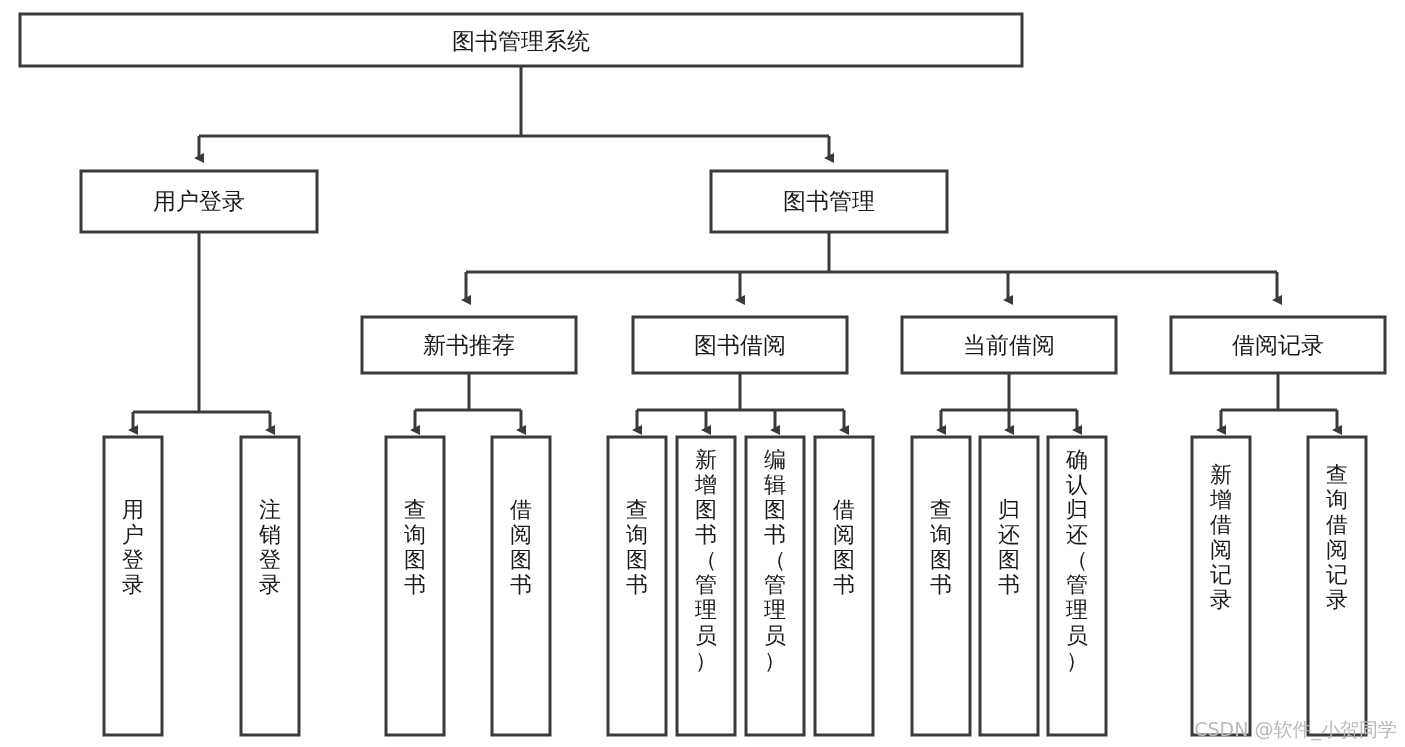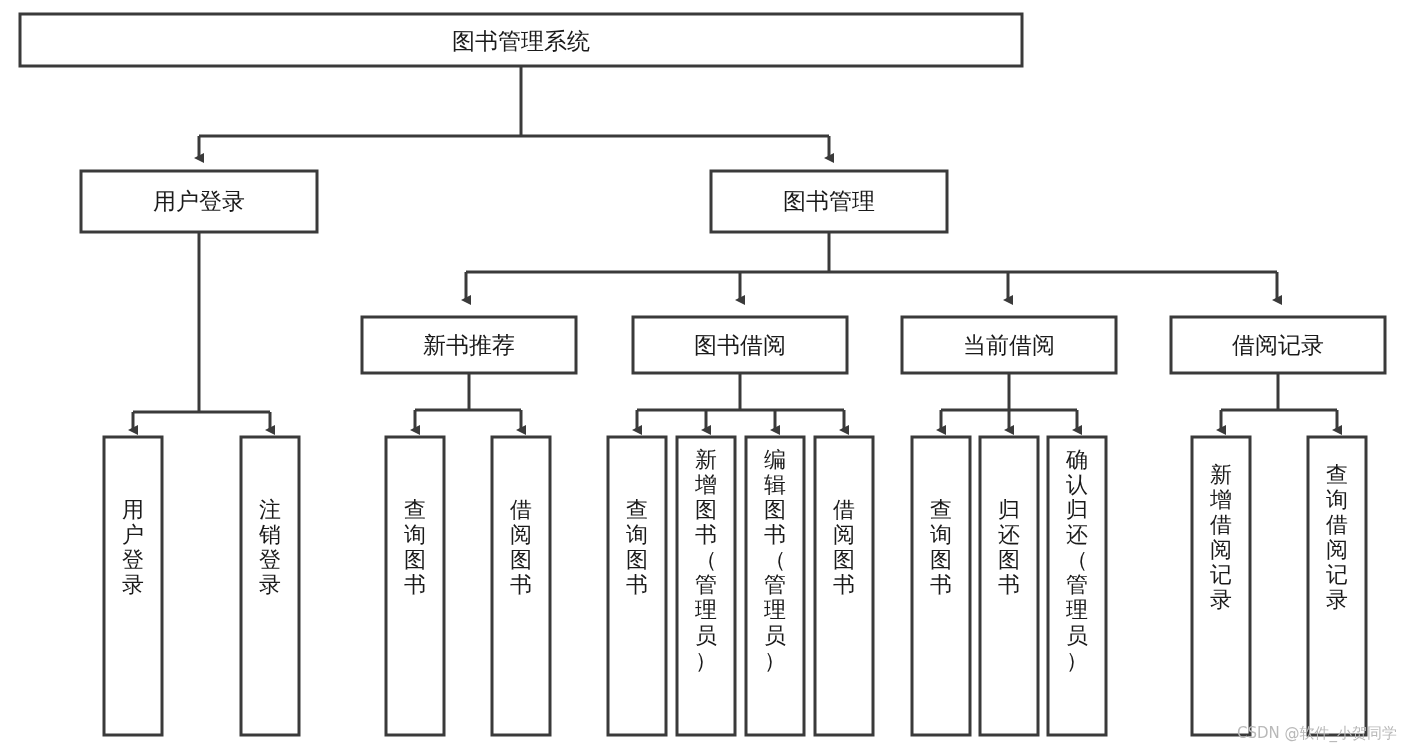--- a/index.html
+++ b/index.html
@@ -59,21 +59,21 @@
     text-align: center;
     white-space: pre-line;
     pointer-events: none;
     letter-spacing: 0;
   }
   .watermark {
     position: absolute;
     right: 8px;
     bottom: 4px;
     font-family: "DejaVu Sans", "Liberation Sans", sans-serif;
-    font-size: 15px;
+    font-size: 19px;
     color: #b9b9b9;
     white-space: nowrap;
     pointer-events: none;
   }
 </style>
 </head>
 <body>
 
 <div id="diagram-root">
 

